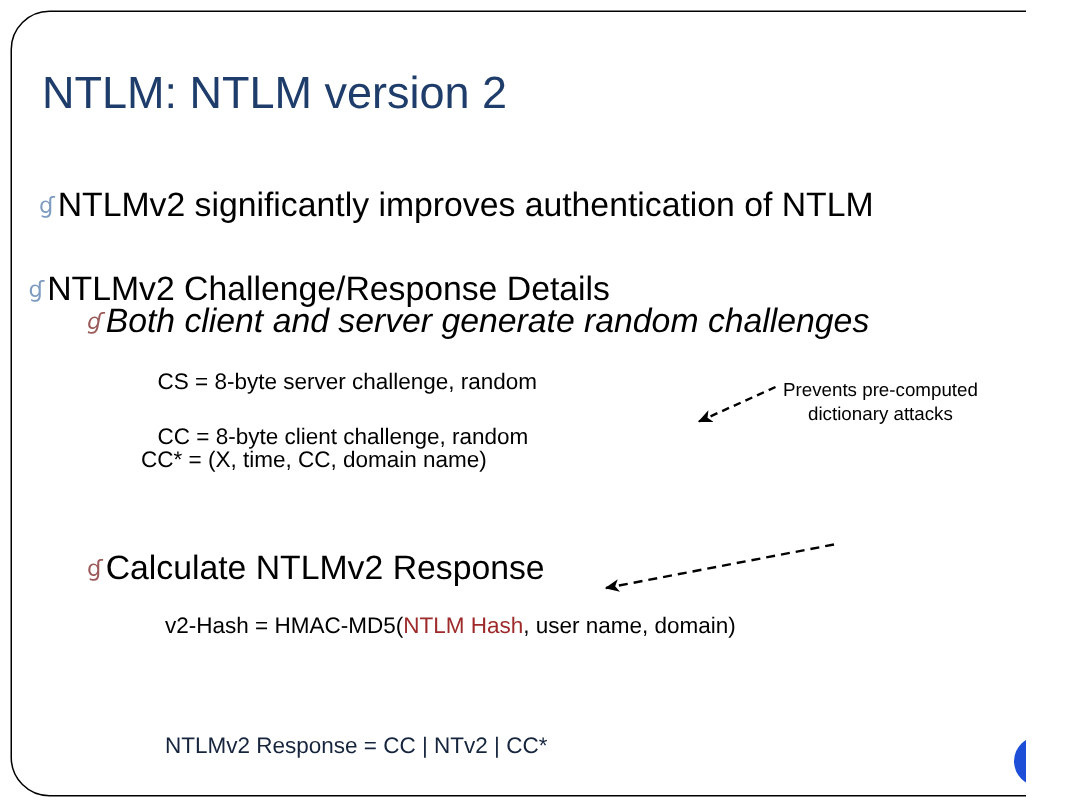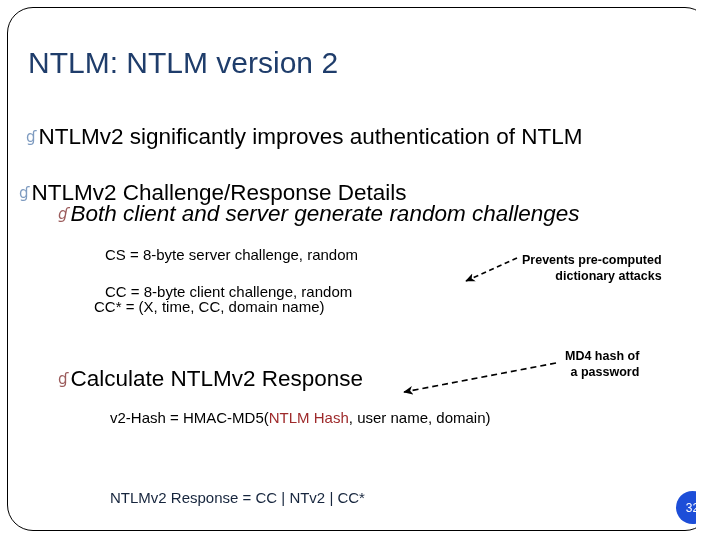--- a/index.html
+++ b/index.html
@@ -9,21 +9,20 @@
   }
   body {
     font-family: "Liberation Sans", sans-serif;
   }
   #slide {
     position: relative;
     width: 684px;
     height: 540px;
     background: #ffffff;
     overflow: hidden;
-    padding-left: 12px;
   }
   
   #slide-frame {
     position: absolute;
     left: 7px;
     top: 7px;
     width: 704px;
     height: 524px;
     border: 1.4px solid #000000;
     border-radius: 26px;
@@ -89,23 +88,22 @@
     font-size: 15px;
     color: #16253D;
     white-space: nowrap;
   }
 
   .callout {
     position: absolute;
     font-size: 12.5px;
     line-height: 16px;
     color: #000000;
-    text-align: right;
+    text-align: center;
     white-space: nowrap;
-    font-weight: bold;
   }
 
   #page-badge {
     position: absolute;
     left: 676px;
     top: 491px;
     width: 33px;
     height: 33px;
     border-radius: 50%;
     background: #1d4ed8;
@@ -158,24 +156,20 @@
     <span>v2-Hash = HMAC-MD5(</span><span class="red-tok">NTLM Hash</span><span>, user name, domain)</span>
   </div>
 
   <div id="final-line">NTLMv2 Response = CC | NTv2 | CC*</div>
 
   <div class="callout" style="left:522px; top:252px;">
     <div>Prevents pre-computed</div>
     <div>dictionary attacks</div>
   </div>
 
-  <div class="callout" style="left:565px; top:348px;">
-    <div>MD4 hash of</div>
-    <div>a password</div>
-  </div>
 
   <svg class="arrow-layer" viewBox="0 0 720 540">
     <defs>
       <marker id="ah" markerWidth="7" markerHeight="7" refX="5.5" refY="3" orient="auto">
         <path d="M6,3 L0,0.3 L1.6,3 L0,5.7 Z" fill="#000000"></path>
       </marker>
     </defs>
     <line x1="517" y1="258" x2="466" y2="281" stroke="#000000" stroke-width="1.6" stroke-dasharray="5,3.5" marker-end="url(#ah)"></line>
     <line x1="556" y1="363" x2="404" y2="392" stroke="#000000" stroke-width="1.6" stroke-dasharray="6,4" marker-end="url(#ah)"></line>
   </svg>

